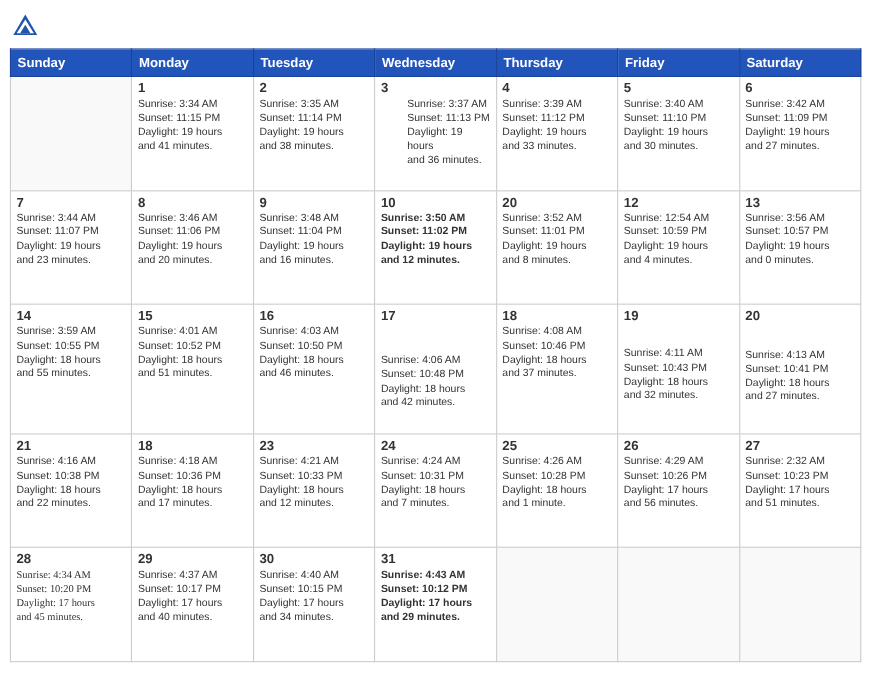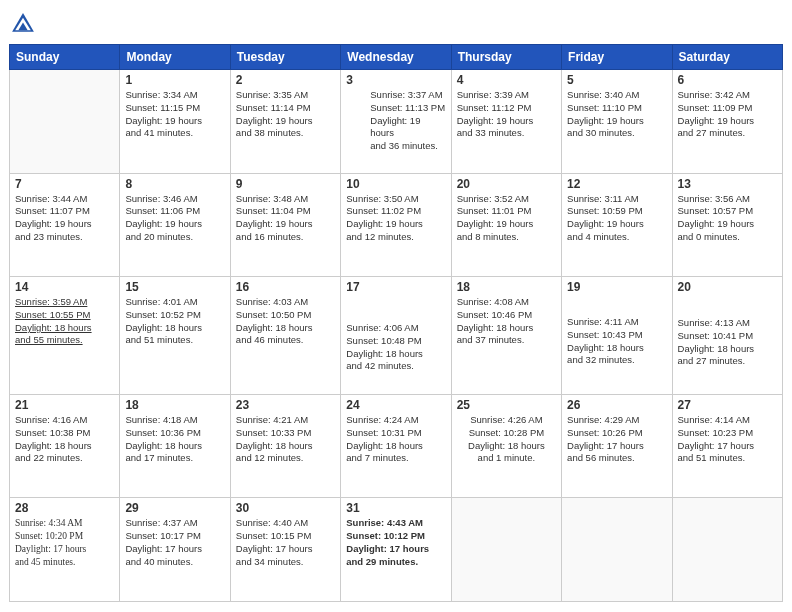--- a/index.html
+++ b/index.html
@@ -201,51 +201,51 @@
           </td>
           <td>
             <span class="day-number">9</span>
             <div class="day-info" style="white-space: pre-line;">Sunrise: 3:48 AM
 Sunset: 11:04 PM
 Daylight: 19 hours
 and 16 minutes.</div>
           </td>
           <td>
             <span class="day-number">10</span>
-            <div class="day-info" style="white-space: pre-line;">Sunrise: 3:50 AM
+            <div class="day-info" style="white-space: pre-line; font-weight: bold;">Sunrise: 3:50 AM
 Sunset: 11:02 PM
 Daylight: 19 hours
 and 12 minutes.</div>
           </td>
           <td>
             <span class="day-number">20</span>
             <div class="day-info" style="white-space: pre-line;">Sunrise: 3:52 AM
 Sunset: 11:01 PM
 Daylight: 19 hours
 and 8 minutes.</div>
           </td>
           <td>
             <span class="day-number">12</span>
-            <div class="day-info" style="white-space: pre-line;">Sunrise: 3:11 AM
+            <div class="day-info" style="white-space: pre-line;">Sunrise: 12:54 AM
 Sunset: 10:59 PM
 Daylight: 19 hours
 and 4 minutes.</div>
           </td>
           <td>
             <span class="day-number">13</span>
             <div class="day-info" style="white-space: pre-line;">Sunrise: 3:56 AM
 Sunset: 10:57 PM
 Daylight: 19 hours
 and 0 minutes.</div>
           </td>
         </tr>
         <tr>
           <td>
             <span class="day-number">14</span>
-            <div class="day-info" style="white-space: pre-line; text-decoration: underline;">Sunrise: 3:59 AM
+            <div class="day-info" style="white-space: pre-line;">Sunrise: 3:59 AM
 Sunset: 10:55 PM
 Daylight: 18 hours
 and 55 minutes.</div>
           </td>
           <td>
             <span class="day-number">15</span>
             <div class="day-info" style="white-space: pre-line;">Sunrise: 4:01 AM
 Sunset: 10:52 PM
 Daylight: 18 hours
 and 51 minutes.</div>
@@ -310,35 +310,35 @@
           </td>
           <td>
             <span class="day-number">24</span>
             <div class="day-info" style="white-space: pre-line;">Sunrise: 4:24 AM
 Sunset: 10:31 PM
 Daylight: 18 hours
 and 7 minutes.</div>
           </td>
           <td>
             <span class="day-number">25</span>
-            <div class="day-info" style="white-space: pre-line; text-align: center;">Sunrise: 4:26 AM
+            <div class="day-info" style="white-space: pre-line;">Sunrise: 4:26 AM
 Sunset: 10:28 PM
 Daylight: 18 hours
 and 1 minute.</div>
           </td>
           <td>
             <span class="day-number">26</span>
             <div class="day-info" style="white-space: pre-line;">Sunrise: 4:29 AM
 Sunset: 10:26 PM
 Daylight: 17 hours
 and 56 minutes.</div>
           </td>
           <td>
             <span class="day-number">27</span>
-            <div class="day-info" style="white-space: pre-line;">Sunrise: 4:14 AM
+            <div class="day-info" style="white-space: pre-line;">Sunrise: 2:32 AM
 Sunset: 10:23 PM
 Daylight: 17 hours
 and 51 minutes.</div>
           </td>
         </tr>
         <tr>
           <td>
             <span class="day-number">28</span>
             <div class="day-info" style="white-space: pre-line; font-family: Liberation Serif, serif;">Sunrise: 4:34 AM
 Sunset: 10:20 PM

